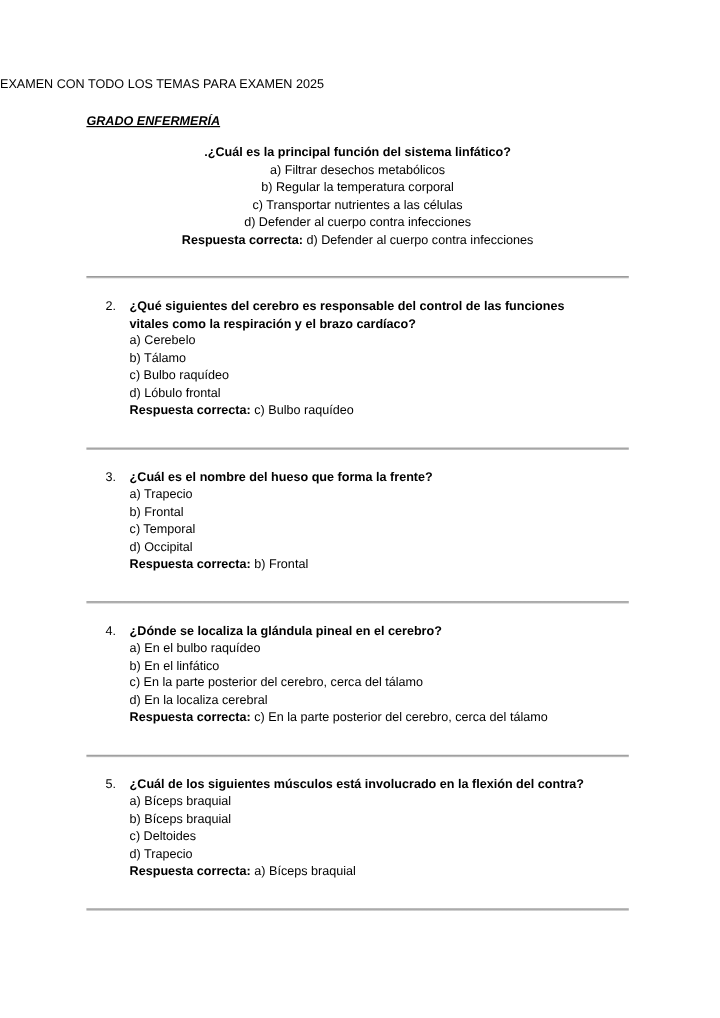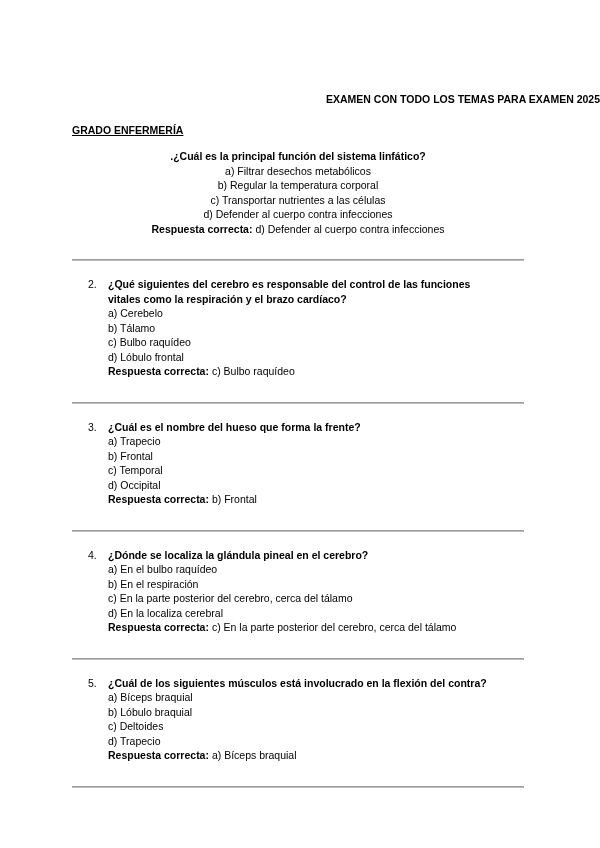--- a/index.html
+++ b/index.html
@@ -13,28 +13,29 @@
     height: 848px;
     background: #ffffff;
     font-family: "Liberation Sans", sans-serif;
     font-size: 10.5px;
     line-height: 14.5px;
     color: #000000;
     overflow: hidden;
     box-sizing: border-box;
   }
   .exam-title {
-    padding-top: 92px;
-    text-align: right;
-    font-weight: bold;
+    padding-top: 63px;
+    text-align: left;
+    font-weight: normal;
   }
   .section-heading {
     margin: 16px 76px 0 72px;
     font-weight: bold;
     text-decoration: underline;
+    font-style: italic;
   }
   .q1-block {
     margin: 12px 76px 0 72px;
     text-align: center;
   }
   .q-line { white-space: nowrap; }
   .bold { font-weight: bold; }
   .divider {
     height: 2px;
     margin: 23px 76px 16px 72px;
@@ -100,36 +101,36 @@
     </div>
   </div>
 
   <div>
     <div class="divider"></div>
     <div class="q-item">
       <span class="q-num">4.</span>
       <div class="q-content">
         <div class="q-line bold">¿Dónde se localiza la glándula pineal en el cerebro?</div>
         <div class="q-line">a) En el bulbo raquídeo</div>
-        <div class="q-line">b) En el respiración</div>
+        <div class="q-line">b) En el linfático</div>
         <div class="q-line">c) En la parte posterior del cerebro, cerca del tálamo</div>
         <div class="q-line">d) En la localiza cerebral</div>
         <div class="q-line"><span class="bold">Respuesta correcta:</span> <span>c) En la parte posterior del cerebro, cerca del tálamo</span></div>
       </div>
     </div>
   </div>
 
   <div>
     <div class="divider"></div>
     <div class="q-item">
       <span class="q-num">5.</span>
       <div class="q-content">
         <div class="q-line bold">¿Cuál de los siguientes músculos está involucrado en la flexión del contra?</div>
         <div class="q-line">a) Bíceps braquial</div>
-        <div class="q-line">b) Lóbulo braquial</div>
+        <div class="q-line">b) Bíceps braquial</div>
         <div class="q-line">c) Deltoides</div>
         <div class="q-line">d) Trapecio</div>
         <div class="q-line"><span class="bold">Respuesta correcta:</span> <span>a) Bíceps braquial</span></div>
       </div>
     </div>
   </div>
 
   <div class="divider"></div>
 
 </div>

